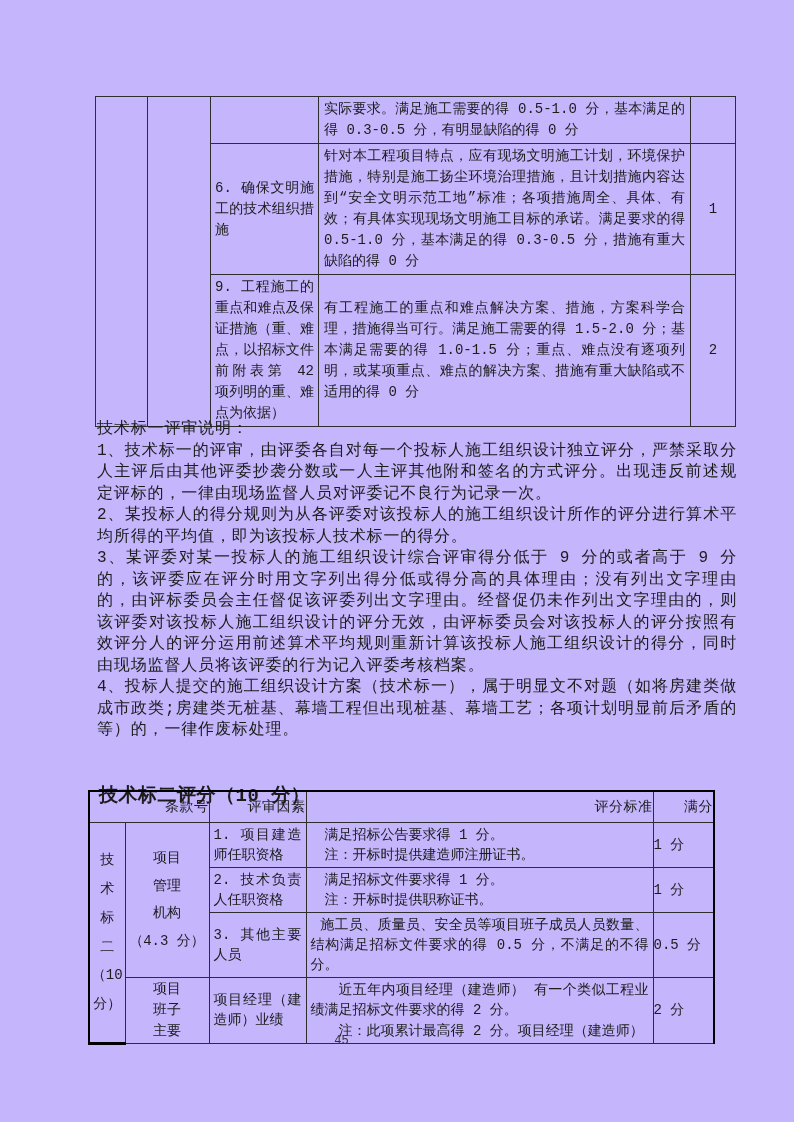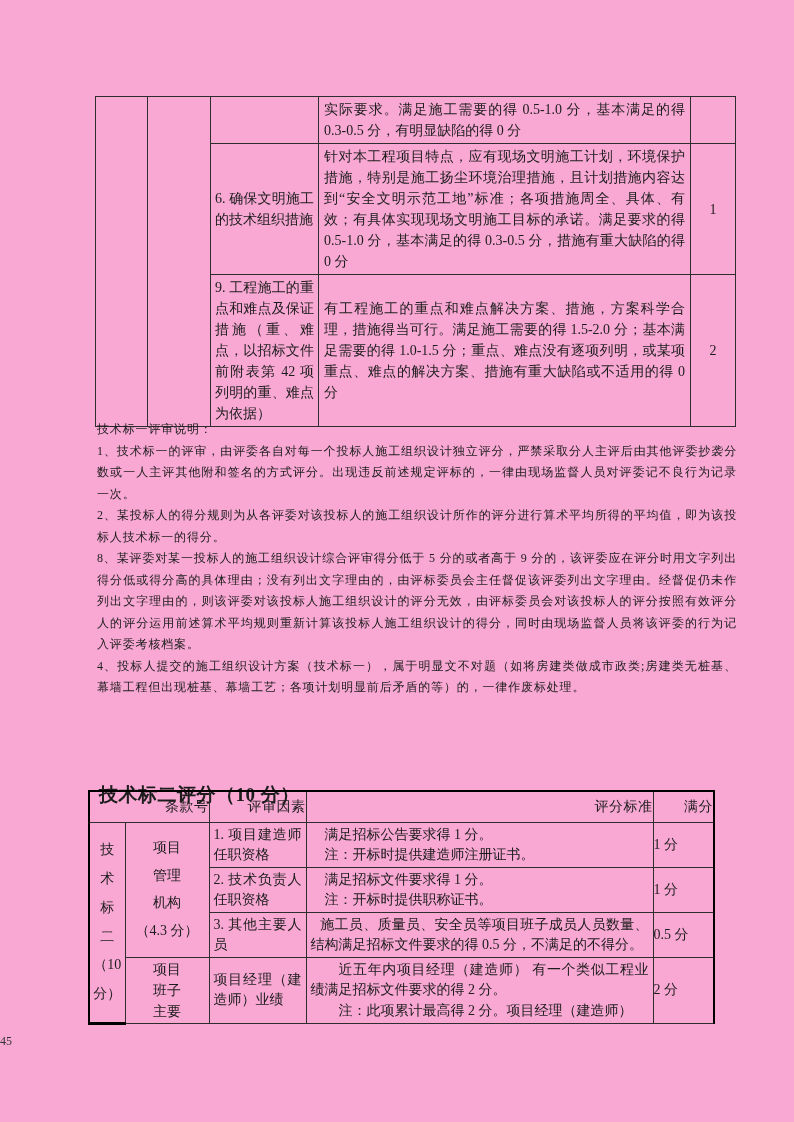--- a/index.html
+++ b/index.html
@@ -1,35 +1,35 @@
 <!DOCTYPE html>
 <html><head>
 <meta charset="utf-8">
 <style>
   html,body{margin:0;padding:0;background:#ffffff;}
   .page{
-    position:relative;width:794px;height:1122px;background:#f9a8d4;
-    font-family:Liberation Serif, serif;color:#1c1c1c;overflow:hidden;
+    position:relative;width:794px;height:1122px;background:#c4b5fd;
+    font-family:Liberation Mono, monospace;color:#1c1c1c;overflow:hidden;
   }
   table{border-collapse:collapse;table-layout:fixed;}
   td{padding:0;vertical-align:middle;}
   p{margin:0;}
 
   
   .t1{position:absolute;left:95px;top:96px;width:640px;font-size:14px;line-height:21px;}
   .t1 td{border:1px solid #2e2e2e;}
   .t1 .factor{padding:2px 4px;text-align:justify;letter-spacing:0;}
   .t1 .crit{padding:2px 5px;}
   .t1 .crit p{text-align:justify;}
   .t1 .score{text-align:center;font-size:14px;}
 
   
   .notes{
     position:absolute;left:97px;top:419px;width:640px;
-    font-size:12px;line-height:21.5px;letter-spacing:0.85px;text-align:justify;
+    font-size:16px;line-height:21.5px;letter-spacing:0.85px;text-align:justify;
   }
 
   
   .h2{
     position:absolute;left:99px;top:782px;font-size:19px;font-weight:bold;letter-spacing:0.5px;
   }
 
   
   .t2{
     position:absolute;left:88px;top:790px;width:625px;
@@ -44,21 +44,21 @@
   .t2 .stack-sub1{height:118px;}
   .t2 .stack-sub2{line-height:21px;}
   .t2 .thick-bottom{border-bottom:3px solid #000;}
   .t2 .factor2{padding:2px 4px;text-align:justify;vertical-align:middle;}
   .t2 .crit2{padding:2px 4px;}
   .t2 .crit2 .ind{padding-left:14px;}
   .t2 .crit2 .j1{text-align:justify;text-indent:0.7em;}
   .t2 .crit2 .j2{text-align:justify;text-indent:2em;line-height:20.5px;}
   .t2 .max{text-align:left;}
 
-  .pageno{position:absolute;left:0;width:683px;top:1034px;text-align:left;font-size:12px;color:#333;}
+  .pageno{position:absolute;left:0;width:683px;top:1034px;text-align:center;font-size:12px;color:#333;}
 </style>
 </head>
 <body>
 
 <div class="page">
 
   <table class="t1">
     <colgroup>
       <col style="width:52px">
         <col style="width:63px">
@@ -96,21 +96,21 @@
         </td>
         <td class="score">2</td>
       </tr>
     </tbody>
   </table>
 
   <div class="notes">
     <p>技术标一评审说明：</p>
     <p>1、技术标一的评审，由评委各自对每一个投标人施工组织设计独立评分，严禁采取分人主评后由其他评委抄袭分数或一人主评其他附和签名的方式评分。出现违反前述规定评标的，一律由现场监督人员对评委记不良行为记录一次。</p>
     <p>2、某投标人的得分规则为从各评委对该投标人的施工组织设计所作的评分进行算术平均所得的平均值，即为该投标人技术标一的得分。</p>
-    <p>8、某评委对某一投标人的施工组织设计综合评审得分低于 5 分的或者高于 9 分的，该评委应在评分时用文字列出得分低或得分高的具体理由；没有列出文字理由的，由评标委员会主任督促该评委列出文字理由。经督促仍未作列出文字理由的，则该评委对该投标人施工组织设计的评分无效，由评标委员会对该投标人的评分按照有效评分人的评分运用前述算术平均规则重新计算该投标人施工组织设计的得分，同时由现场监督人员将该评委的行为记入评委考核档案。</p>
+    <p>3、某评委对某一投标人的施工组织设计综合评审得分低于 9 分的或者高于 9 分的，该评委应在评分时用文字列出得分低或得分高的具体理由；没有列出文字理由的，由评标委员会主任督促该评委列出文字理由。经督促仍未作列出文字理由的，则该评委对该投标人施工组织设计的评分无效，由评标委员会对该投标人的评分按照有效评分人的评分运用前述算术平均规则重新计算该投标人施工组织设计的得分，同时由现场监督人员将该评委的行为记入评委考核档案。</p>
     <p>4、投标人提交的施工组织设计方案（技术标一），属于明显文不对题（如将房建类做成市政类;房建类无桩基、幕墙工程但出现桩基、幕墙工艺；各项计划明显前后矛盾的等）的，一律作废标处理。</p>
   </div>
 
   <div class="h2">技术标二评分（10 分）</div>
 
   <table class="t2">
     <colgroup>
       <col style="width:36px">
         <col style="width:84px">
         <col style="width:97px">

